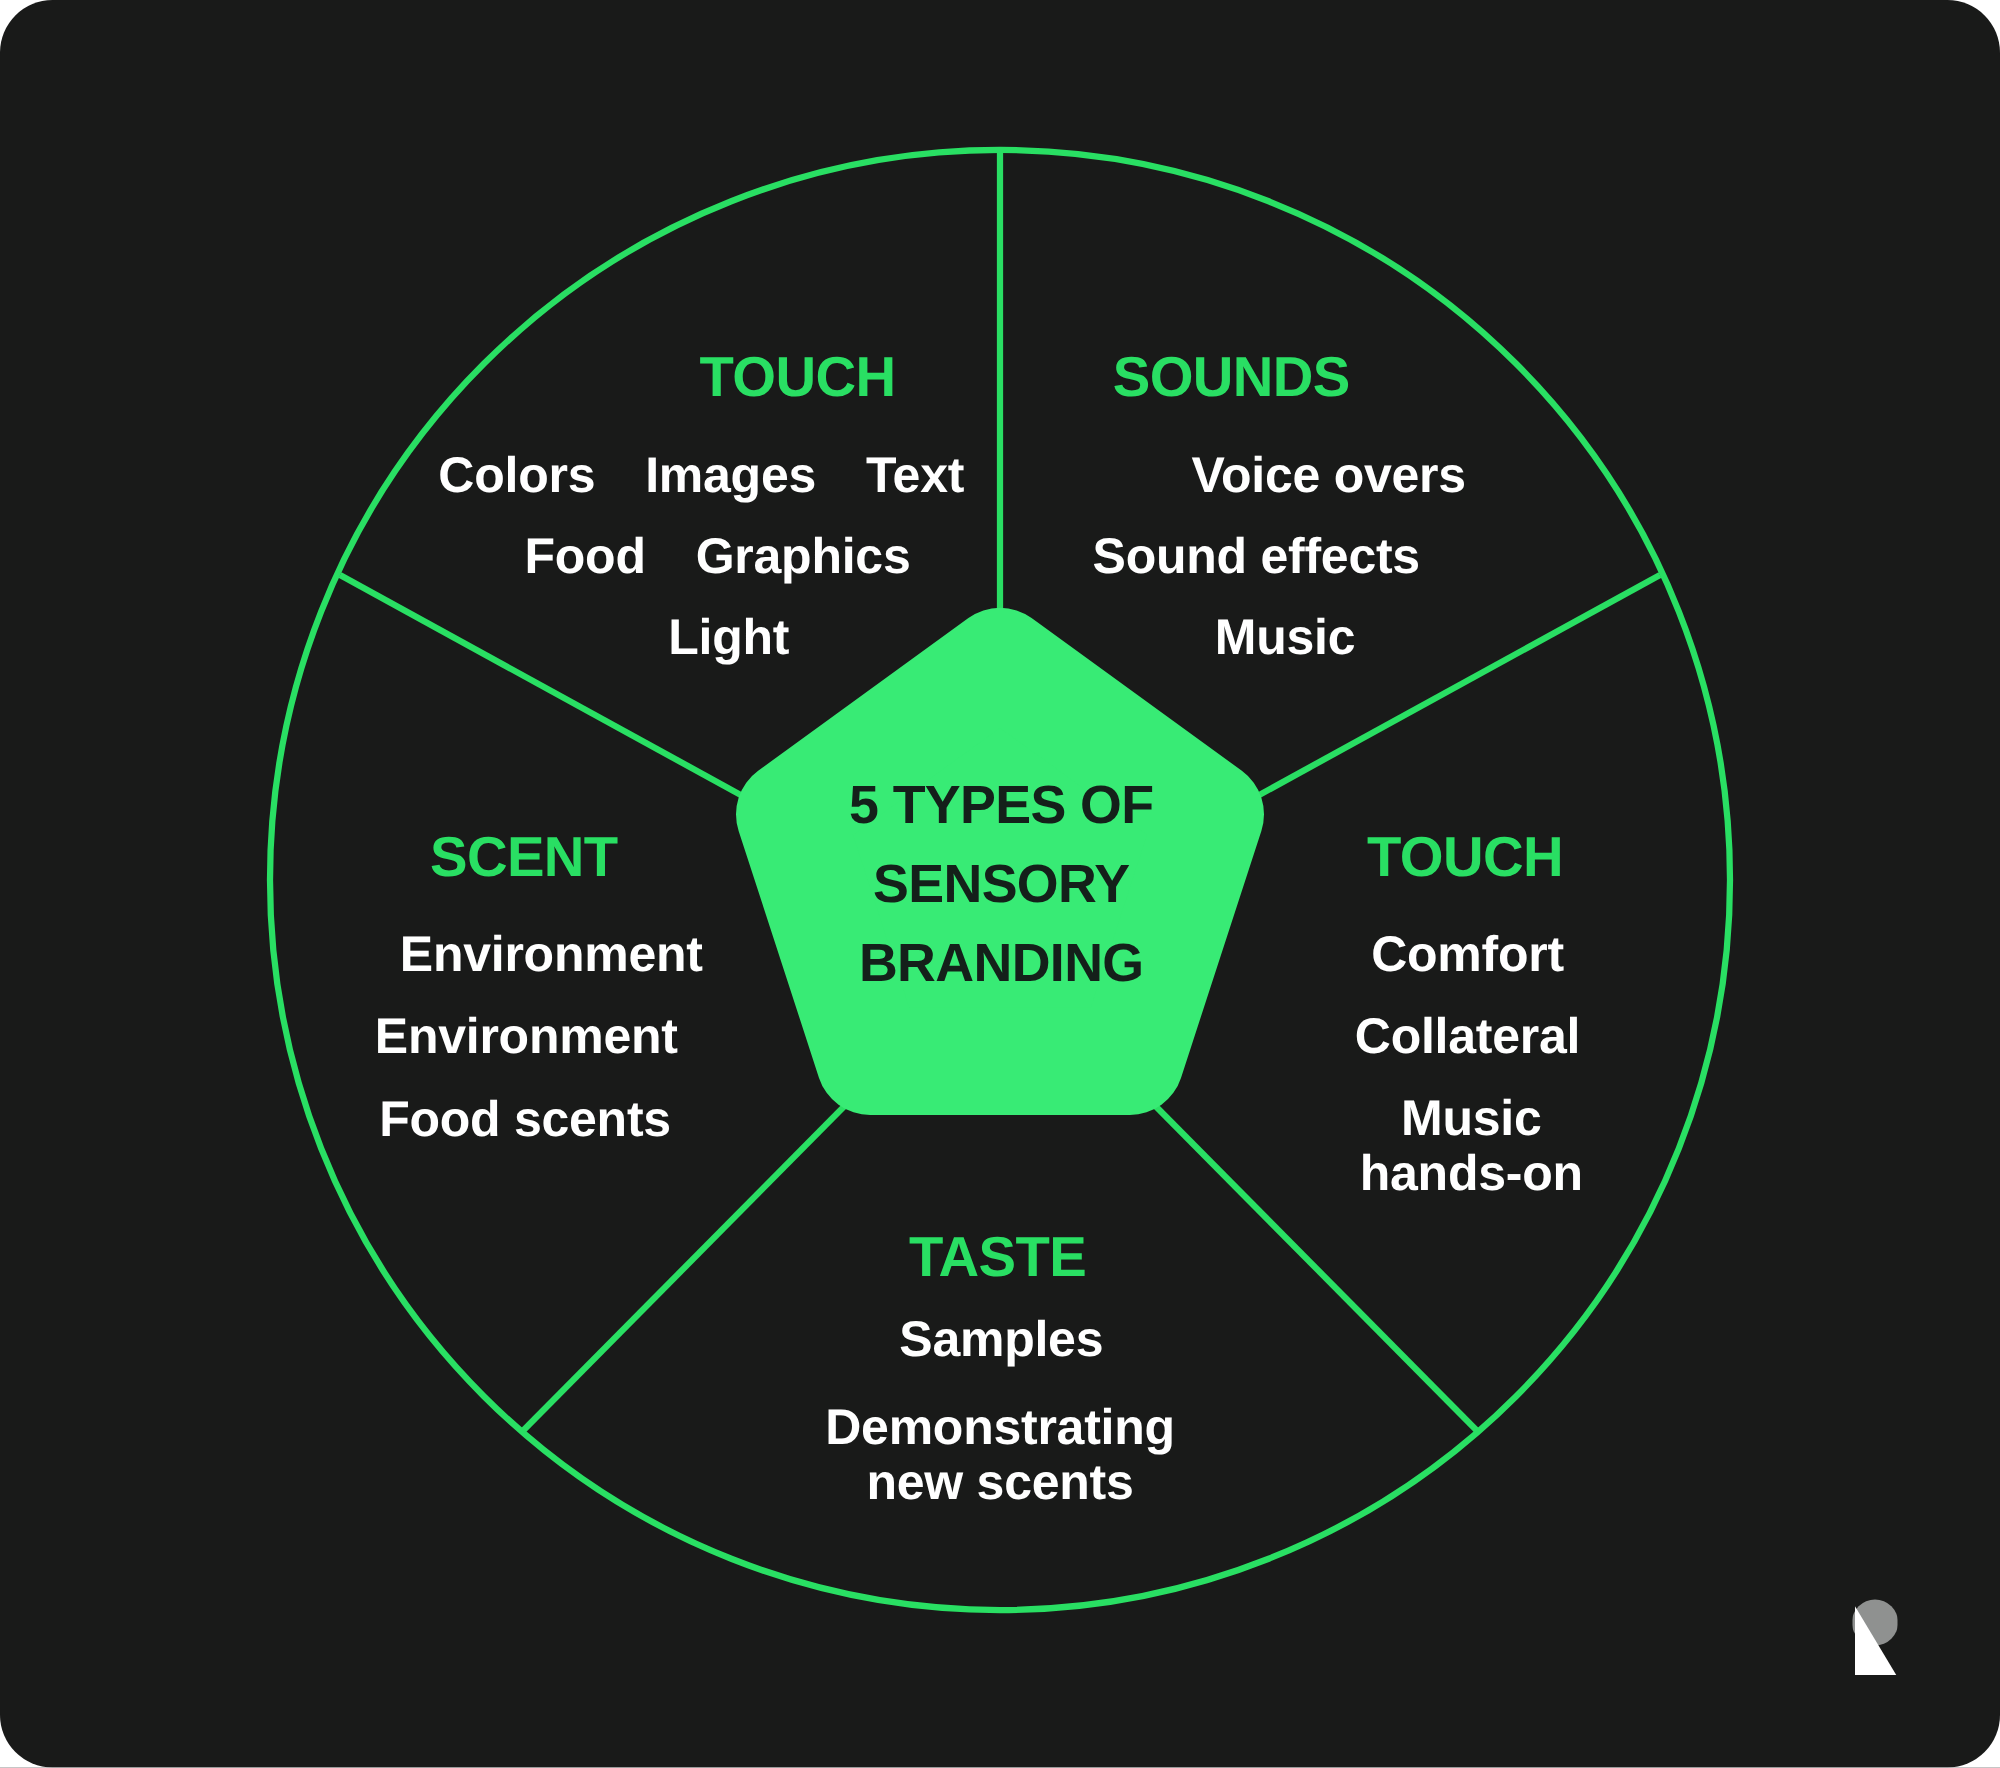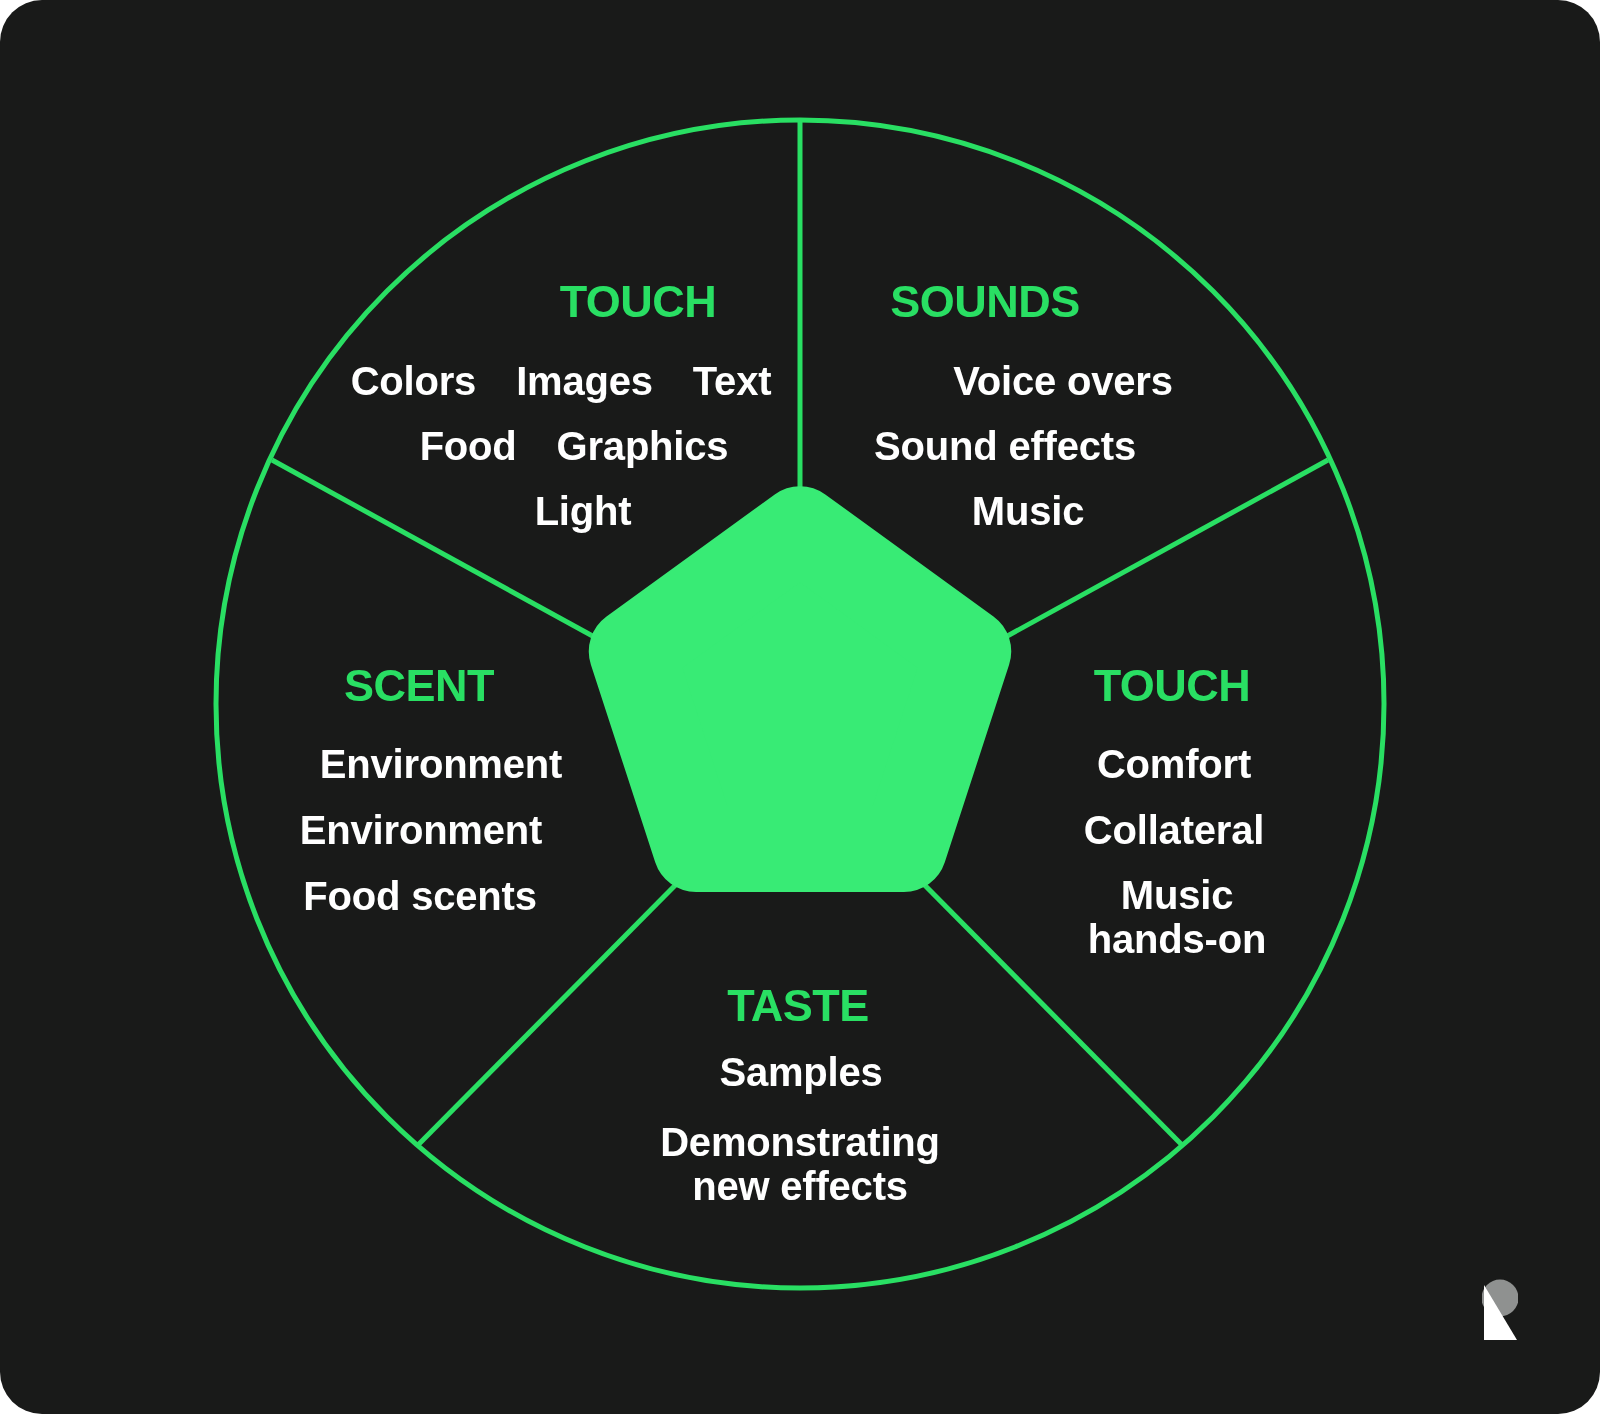--- a/index.html
+++ b/index.html
@@ -85,20 +85,25 @@
   <svg class="wheel-svg" viewBox="0 0 1600 1414">
     <circle cx="800" cy="704" r="584" fill="none" stroke="var(--line-green)" stroke-width="5"></circle>
     <line x1="800" y1="121" x2="800" y2="560" stroke="var(--line-green)" stroke-width="5"></line>
     <line x1="272" y1="460" x2="640" y2="662" stroke="var(--line-green)" stroke-width="5"></line>
     <line x1="1328" y1="460" x2="960" y2="662" stroke="var(--line-green)" stroke-width="5"></line>
     <line x1="418" y1="1145" x2="720" y2="840" stroke="var(--line-green)" stroke-width="5"></line>
     <line x1="1182" y1="1145" x2="880" y2="840" stroke="var(--line-green)" stroke-width="5"></line>
     <path d="M 800 529.2 L 968.2 651.4 L 903.9 849 L 696.1 849 L 631.8 651.4 Z" fill="var(--pentagon-green)" stroke="var(--pentagon-green)" stroke-width="86" stroke-linejoin="round"></path>
   </svg>
 
+  <div class="abs pentagon-label" style="left:801px; top:708px;">
+    <div>5 TYPES OF</div>
+    <div>SENSORY</div>
+    <div>BRANDING</div>
+  </div>
 
   <div>
     <div class="abs sec-title" style="left:638px; top:302px;">TOUCH</div>
     <div class="abs row" style="left:561px; top:381px;">
       <span>Colors</span>
       <span>Images</span>
       <span>Text</span>
     </div>
     <div class="abs row" style="left:574px; top:446px;">
       <span>Food</span>
@@ -147,21 +152,21 @@
       <span>Music hands-on</span>
     </div>
   </div>
 
   <div>
     <div class="abs sec-title" style="left:798px; top:1006px;">TASTE</div>
     <div class="abs row" style="left:801px; top:1072px;">
       <span>Samples</span>
     </div>
     <div class="abs row wrap wrap-taste" style="left:800px; top:1164px;">
-      <span>Demonstrating new effects</span>
+      <span>Demonstrating new scents</span>
     </div>
   </div>
 
   <svg class="logo" viewBox="0 0 36 62">
     <circle cx="18" cy="19" r="18.5" fill="var(--logo-gray)"></circle>
     <polygon points="2,6 2,61 35,61" fill="#FFFFFF"></polygon>
   </svg>
 
 </div>
 

